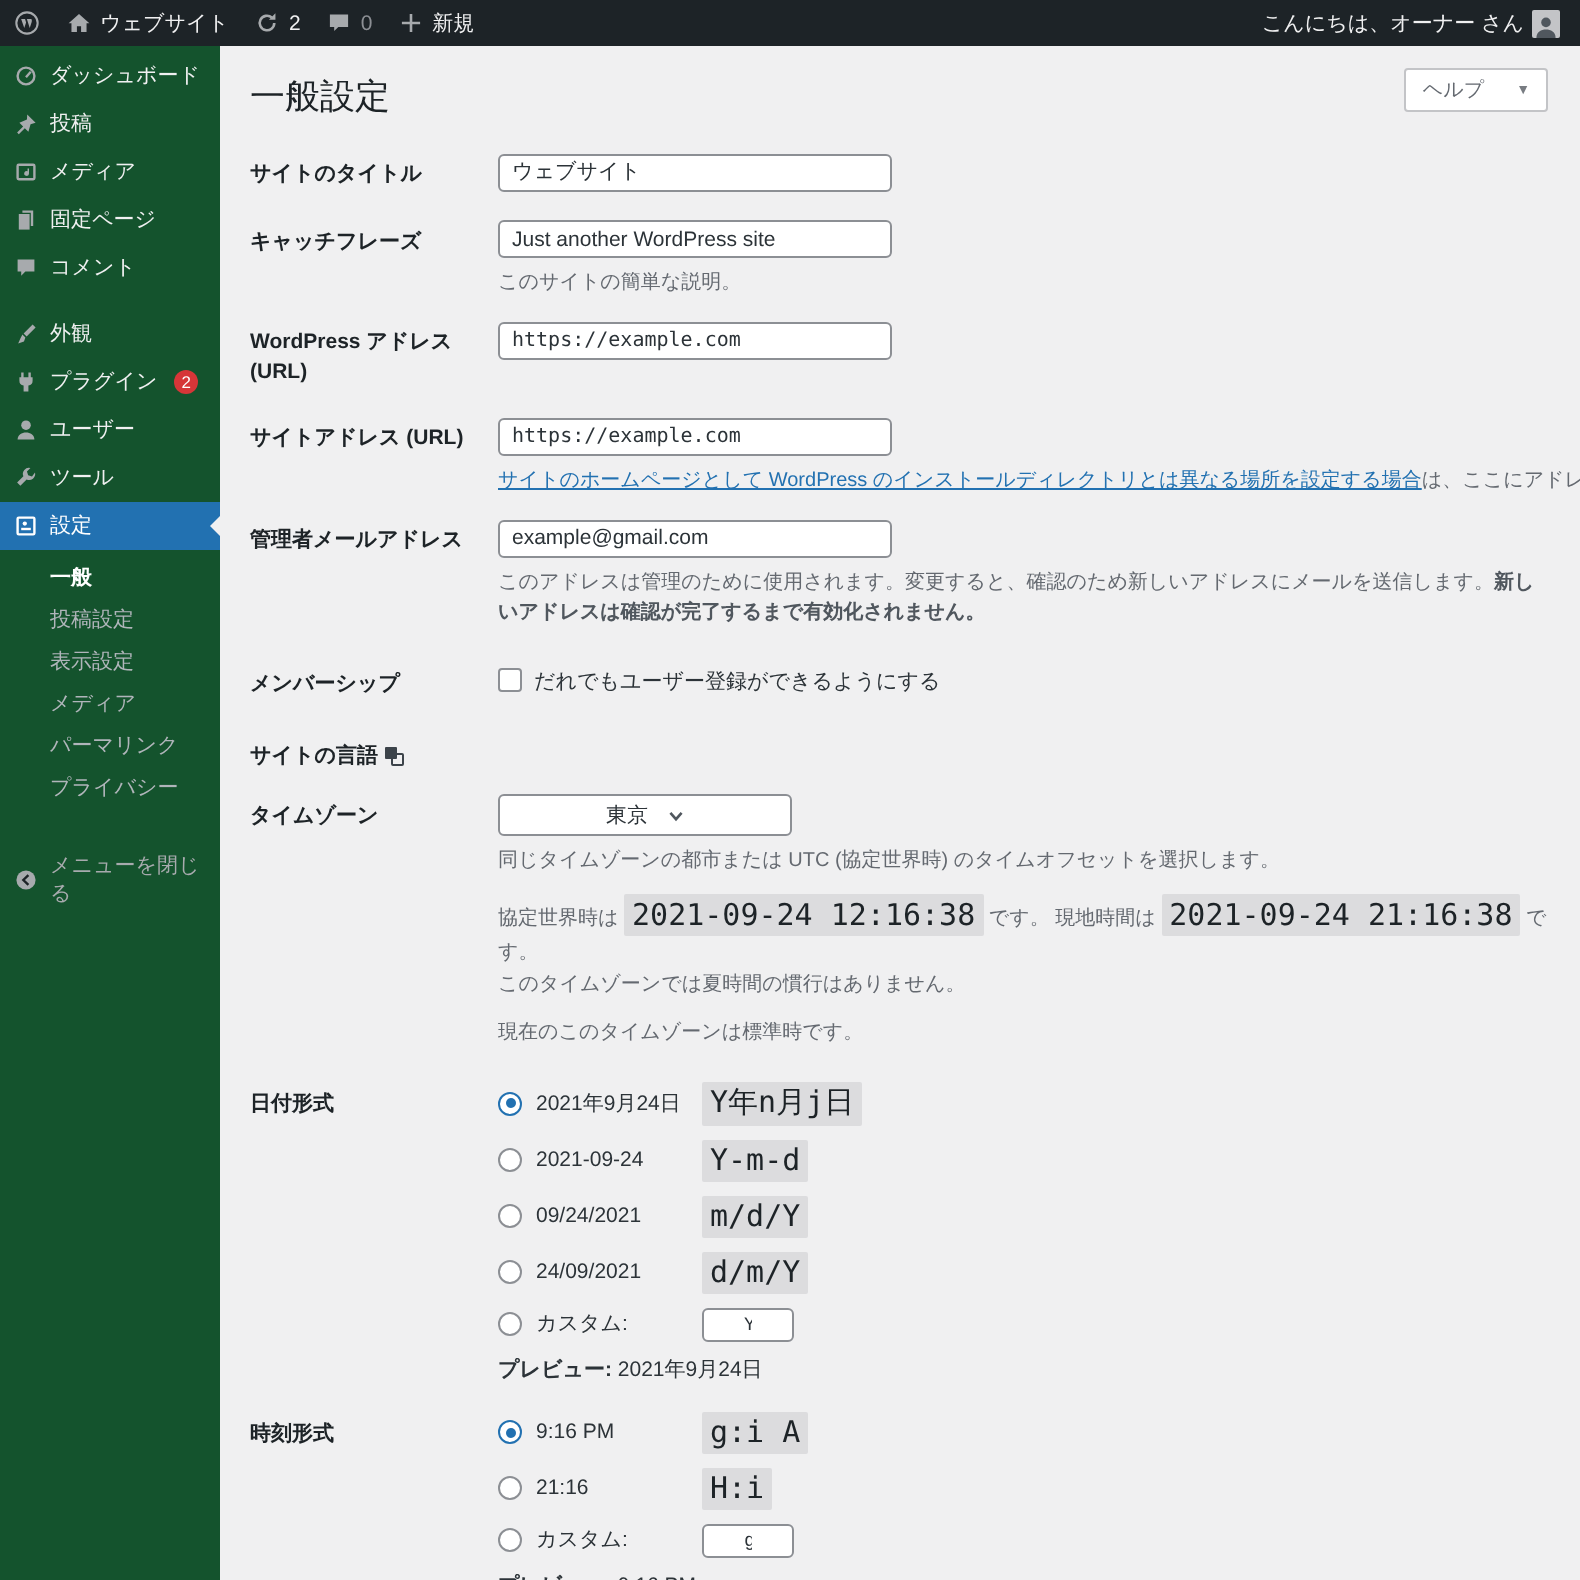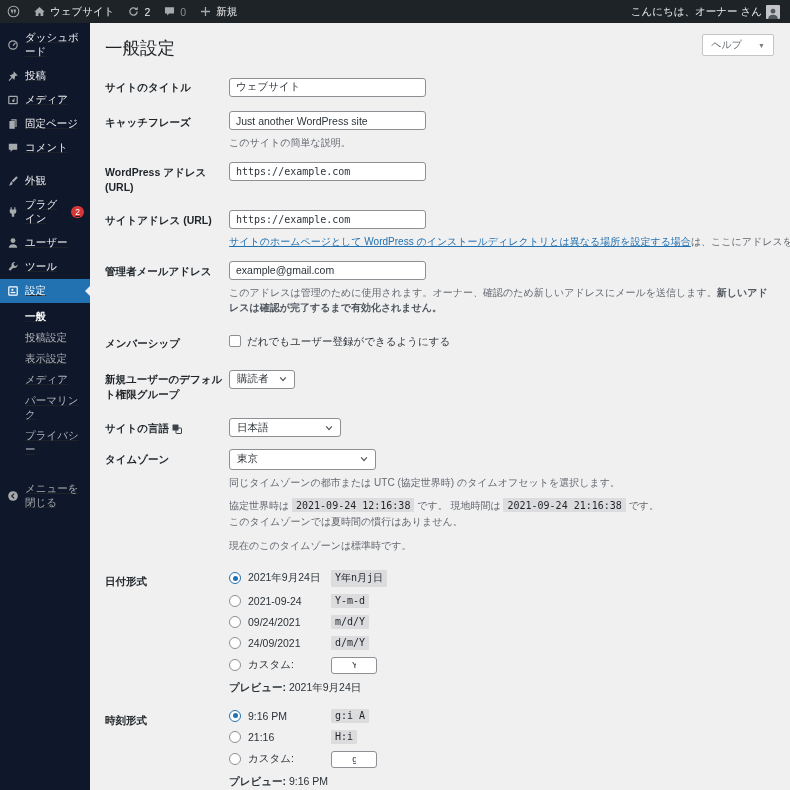--- a/index.html
+++ b/index.html
@@ -13,21 +13,21 @@
   .ab-icon svg { width:13px; height:13px; }
   .ab-count-dim { color:#8c8f94; }
   .ab-right { margin-left:auto; display:flex; align-items:center; gap:6px; }
   .avatar { width:14px; height:14px; background:#c3c4c7; border-radius:1px; display:inline-flex; align-items:flex-end; justify-content:center; overflow:hidden; }
   .avatar svg { width:12px; height:12px; }
 
   
   .layout { display:flex; height:767px; }
 
   
-  .sidebar { width:90px; background:#0f172a; flex:none; padding-top:3px;text-decoration:underline; }
+  .sidebar { width:110px; background:#14532d; flex:none; padding-top:3px; }
   .menu-item { display:flex; align-items:center; gap:6px; padding:5px 6px 5px 7px; font-size:10.5px; color:#f0f0f1; cursor:pointer; position:relative; }
   .menu-item .mi { width:12px; height:12px; flex:none; color:#a7aaad; display:inline-flex; }
   .menu-item .mi svg { width:12px; height:12px; }
   .menu-sep { height:9px; }
   .menu-item.active { background:#2271b1; color:#fff; }
   .menu-item.active .mi { color:#fff; }
   .menu-item.active::after { content:""; position:absolute; right:0; top:50%; margin-top:-5px; border:5px solid transparent; border-right-color:#f0f0f1; }
   .badge { background:#d63638; color:#fff; border-radius:8px; font-size:8.5px; line-height:1; padding:2px 4px; margin-left:2px; }
   .submenu { padding:3px 0 7px; }
   .submenu-item { font-size:10.5px; color:#b0b5ba; padding:3.5px 4px 3.5px 25px; cursor:pointer; }
@@ -51,31 +51,31 @@
   input.code-input { font-family:"DejaVu Sans Mono",monospace; font-size:10px; }
   .desc { font-size:10px; color:#646970; margin-top:5px; line-height:1.5; }
   .desc.oneline { white-space:nowrap; }
   .desc b { color:#50575e; }
   a.lnk { color:#2271b1; text-decoration:underline; cursor:pointer; }
 
   .select-box { display:inline-flex; align-items:center; justify-content:space-between; gap:10px; border:1px solid #8c8f94; border-radius:3px; background:#fff; font-size:10.5px; color:#2c3338; padding:2px 7px; height:19px; cursor:pointer; }
   .select-box .chev { width:8px; height:8px; flex:none; color:#50575e; }
   .sel-sm  { min-width:50px; }
   .sel-md  { width:112px; }
-  .sel-lg  { width:147px; height:21px; }
+  .sel-lg  { width:147px; height:21px;justify-content:center; }
 
   .checkbox { width:12px; height:12px; border:1px solid #8c8f94; border-radius:2px; background:#fff; display:inline-block; flex:none; cursor:pointer; }
   .check-row { display:flex; align-items:flex-start; gap:6px; font-size:10.5px; color:#2c3338; padding-top:3px; }
 
   .radio { width:12px; height:12px; border:1px solid #8c8f94; border-radius:50%; background:#fff; flex:none; position:relative; cursor:pointer; }
   .radio.checked { border-color:#2271b1; }
   .radio.checked::after { content:""; position:absolute; left:2.5px; top:2.5px; width:5px; height:5px; border-radius:50%; background:#2271b1; }
   .opt-row { display:flex; align-items:center; gap:7px; margin-bottom:7px; font-size:10.5px; color:#2c3338; }
   .opt-text { width:76px; }
-  .code { font-family:"DejaVu Sans Mono",monospace; font-size:10px; background:#dcdcde; color:#1d2327; padding:1.5px 4px; border-radius:1px; }
+  .code { font-family:"DejaVu Sans Mono",monospace; font-size:15px; background:#dcdcde; color:#1d2327; padding:1.5px 4px; border-radius:1px; }
   input.mini { width:46px; height:17px; border:1px solid #8c8f94; border-radius:3px; background:#fff; font-family:Liberation Mono, monospace; font-size:9.5px; padding:1px 20px; color:#2c3338; }
   .preview-line { font-size:10.5px; color:#2c3338; margin-top:3px; }
   .preview-line b { font-weight:bold;text-align:right; }
 
   .mb-sm { margin-bottom:11px; } .mb-md { margin-bottom:14px; } .mb-lg { margin-bottom:17px; }
 </style>
 </head>
 <body>
 
 <div class="admin-bar">
@@ -277,63 +277,44 @@
       <div class="f-ctrl">
         <input class="text code-input" type="text" value="https://example.com" style="">
         <div class="desc oneline"><a class="lnk">サイトのホームページとして WordPress のインストールディレクトリとは異なる場所を設定する場合</a><span>は、ここにアドレスを入力してください。</span></div>
       </div>
     </div>
 
     <div class="form-row mb-lg">
       <div class="f-label">管理者メールアドレス</div>
       <div class="f-ctrl">
         <input class="text" type="text" value="example@gmail.com" style="">
-        <div class="desc"><span>このアドレスは管理のために使用されます。オーナー、確認のため新しいアドレスにメールを送信します。</span><b>新しいアドレスは確認が完了するまで有効化されません。</b></div>
+        <div class="desc"><span>このアドレスは管理のために使用されます。変更すると、確認のため新しいアドレスにメールを送信します。</span><b>新しいアドレスは確認が完了するまで有効化されません。</b></div>
       </div>
     </div>
 
     <div class="form-row mb-lg">
       <div class="f-label">メンバーシップ</div>
       <div class="f-ctrl">
         <label class="check-row">
           <span class="checkbox"></span>
           <span>だれでもユーザー登録ができるようにする</span>
         </label>
       </div>
     </div>
 
-    <div class="form-row mb-md">
-      <div class="f-label">新規ユーザーのデフォルト権限グループ</div>
-      <div class="f-ctrl">
-        <span class="select-box sel-sm">
-          <span>購読者</span>
-          <svg class="chev" viewBox="0 0 10 10">
-              <path d="M1.5 3l3.5 4 3.5-4" fill="none" stroke="currentColor" stroke-width="1.6"></path>
-            </svg>
-        </span>
-      </div>
-    </div>
 
     <div class="form-row mb-sm">
       <div class="f-label">
         <span>サイトの言語</span><span class="lang-ic">
             <svg viewBox="0 0 20 20">
               <rect x="1" y="1" width="12" height="12" rx="1" fill="currentColor"></rect>
               <rect x="8" y="8" width="11" height="11" rx="1" fill="none" stroke="currentColor" stroke-width="2"></rect>
             </svg>
           </span>
       </div>
-      <div class="f-ctrl">
-        <span class="select-box sel-md">
-          <span>日本語</span>
-          <svg class="chev" viewBox="0 0 10 10">
-              <path d="M1.5 3l3.5 4 3.5-4" fill="none" stroke="currentColor" stroke-width="1.6"></path>
-            </svg>
-        </span>
-      </div>
     </div>
 
     <div class="form-row mb-lg">
       <div class="f-label">タイムゾーン</div>
       <div class="f-ctrl">
         <span class="select-box sel-lg">
           <span>東京</span>
           <svg class="chev" viewBox="0 0 10 10">
               <path d="M1.5 3l3.5 4 3.5-4" fill="none" stroke="currentColor" stroke-width="1.6"></path>
             </svg>

